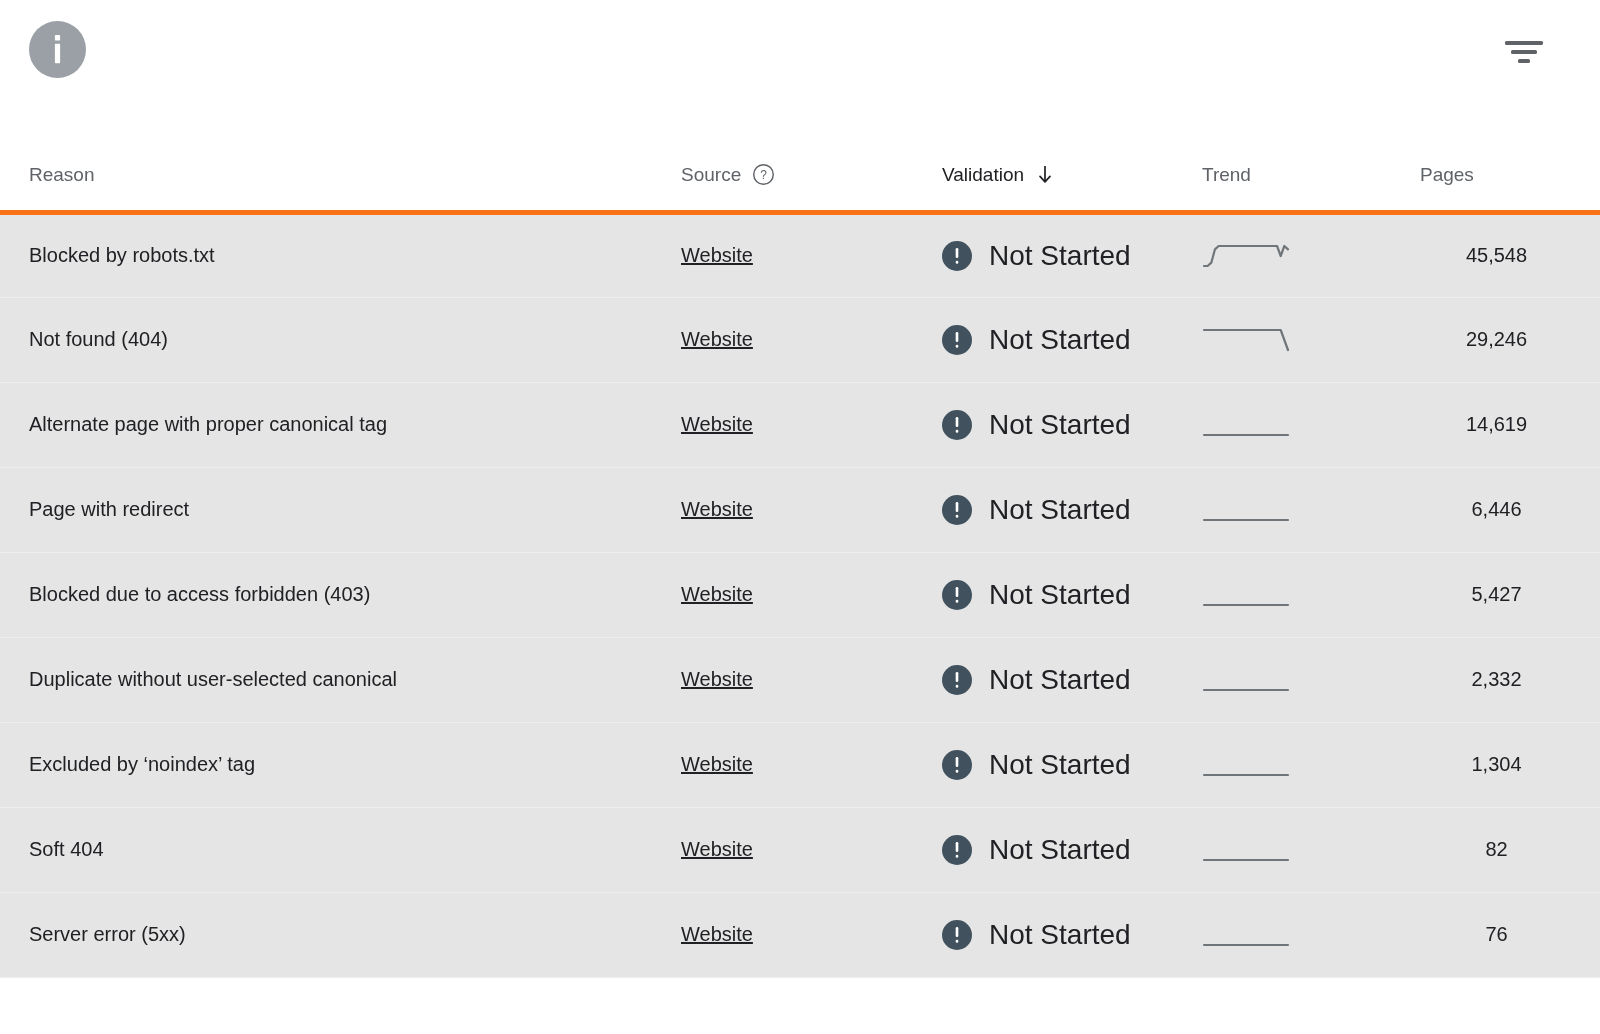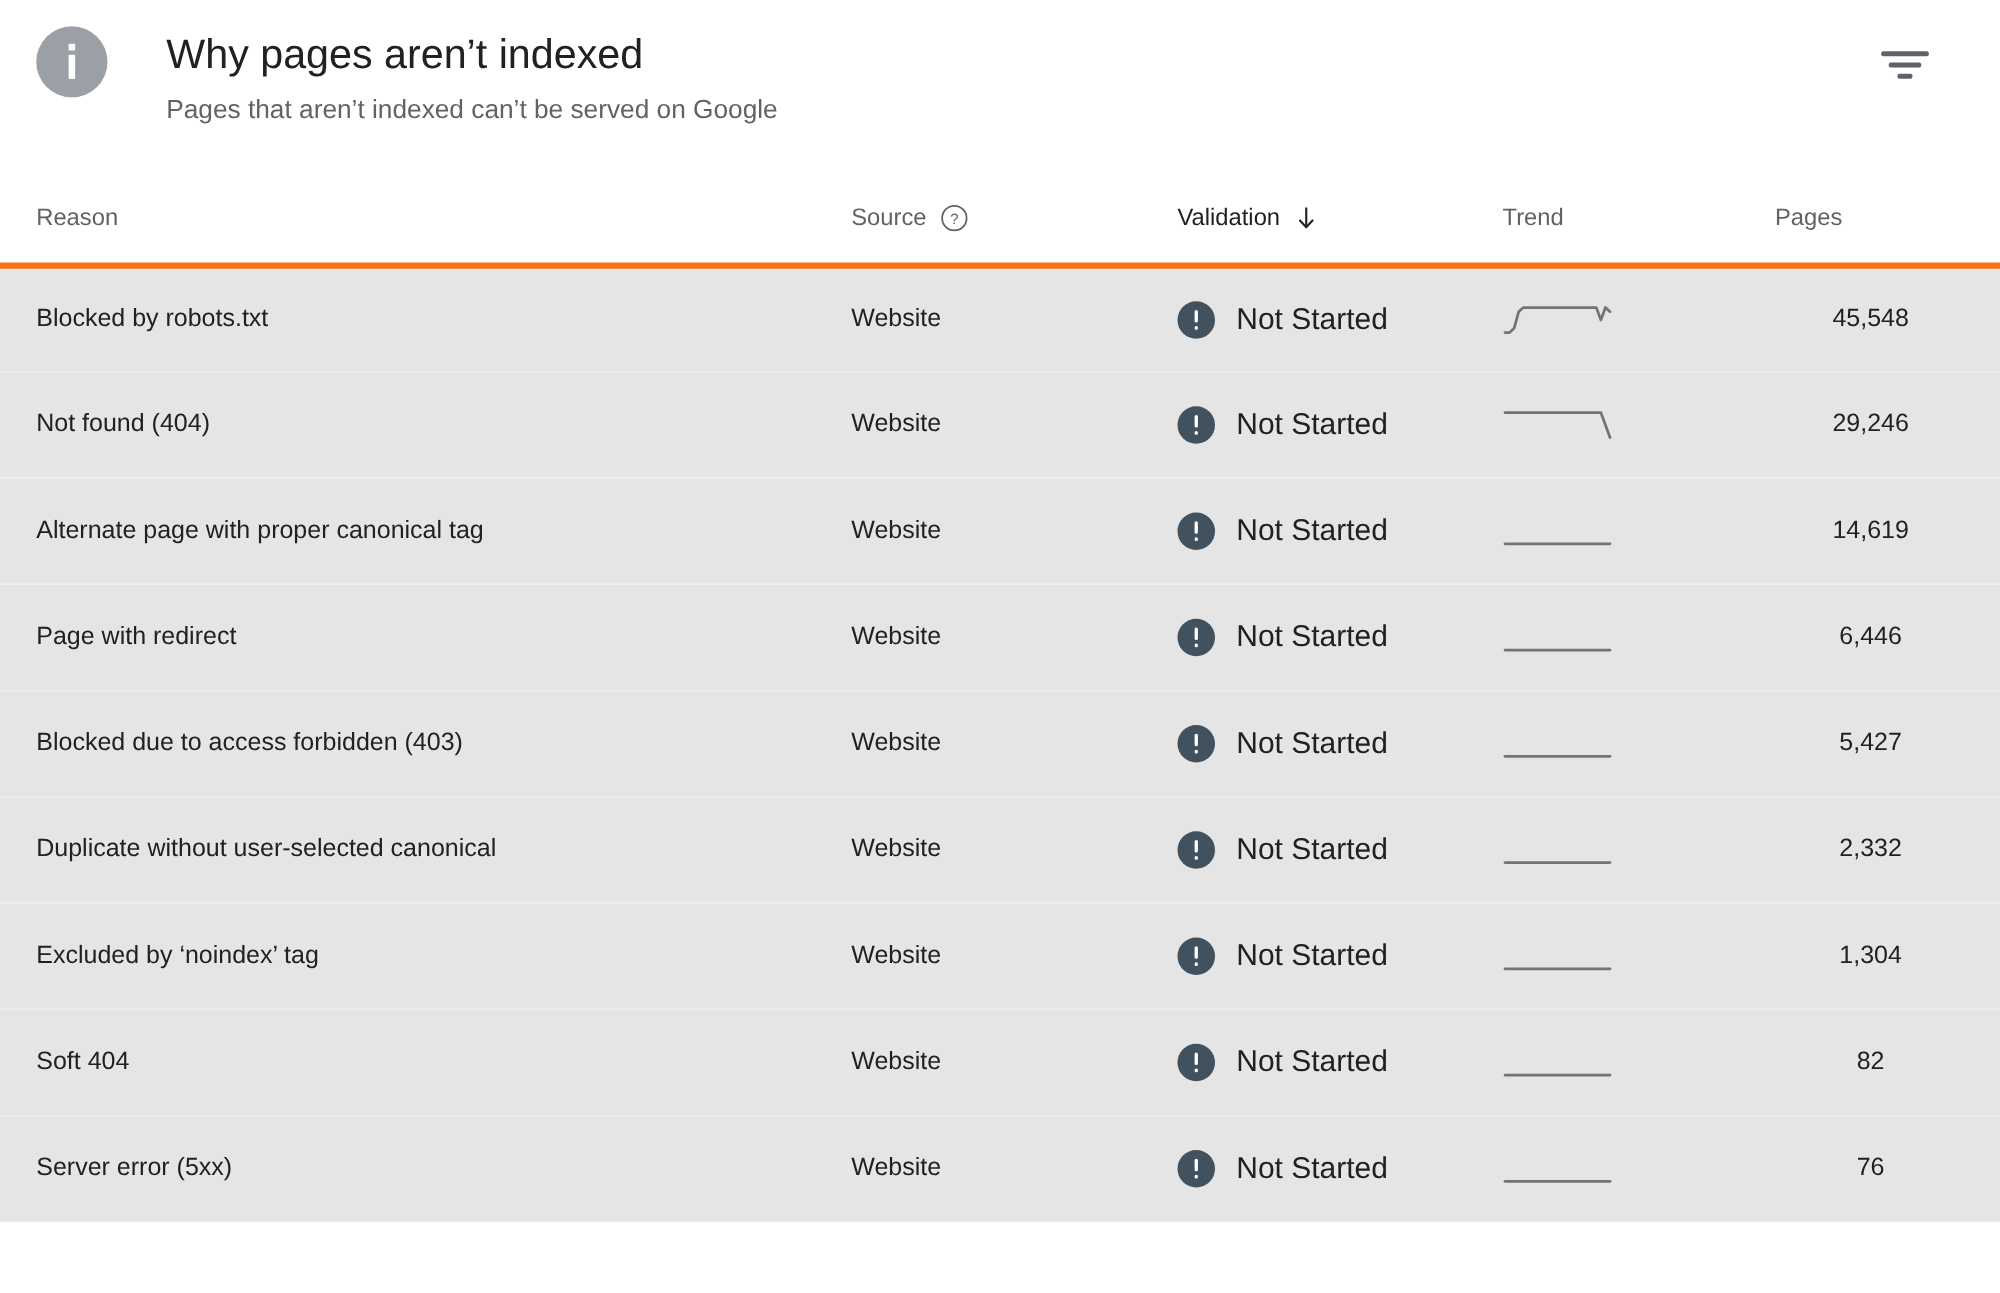--- a/index.html
+++ b/index.html
@@ -123,20 +123,21 @@
   }
 
   .td-reason {
     padding-left: 29px;
     color: #202124;
     font-weight: 400;
   }
   .td-source {
     padding-left: 1px;
     color: #3c4043;
+    text-decoration: underline;
   }
   .td-valid { padding-left: 2px; }
   .td-trend { padding-left: 2px; }
   .td-pages {
     text-align: center;
     padding-right: 28px;
     color: #202124;
     font-variant-numeric: tabular-nums;
   }
 
@@ -150,45 +151,41 @@
     width: 30px;
     height: 30px;
     border-radius: 50%;
     background: #41525e;
     display: flex;
     align-items: center;
     justify-content: center;
   }
   .status-dot svg { display: block; }
   .status-label {
-    font-size: 24px;
+    font-size: 28px;
     color: #202124;
     white-space: nowrap;
   }
 
   .spark {
     display: block;
   }
 </style>
 </head>
 <body>
 
 <div class="page-header">
 
   <div class="info-icon">
     <svg width="57" height="57" viewBox="0 0 24 24" aria-hidden="true">
       <rect x="10.9" y="9.6" width="2.2" height="8.2" rx="0.3" fill="#ffffff"></rect>
       <rect x="10.9" y="5.9" width="2.2" height="2.3" rx="0.3" fill="#ffffff"></rect>
     </svg>
   </div>
 
-  <div class="header-text">
-    <h1 class="page-title">Why pages aren’t indexed</h1>
-    <p class="page-subtitle">Pages that aren’t indexed can’t be served on Google</p>
-  </div>
 
   <button class="filter-button" title="Filter">
     <span>
       <svg width="40" height="26" viewBox="0 0 40 26" aria-hidden="true">
         <rect x="1" y="2" width="38" height="4" rx="1.6" fill="#5f6368"></rect>
         <rect x="7" y="11" width="26" height="4" rx="1.6" fill="#5f6368"></rect>
         <rect x="14" y="20" width="12" height="4" rx="1.6" fill="#5f6368"></rect>
       </svg>
     </span>
   </button>

